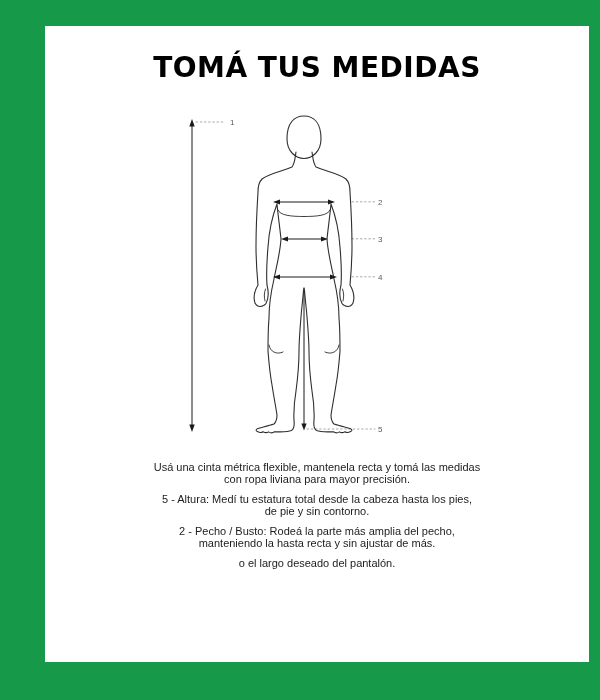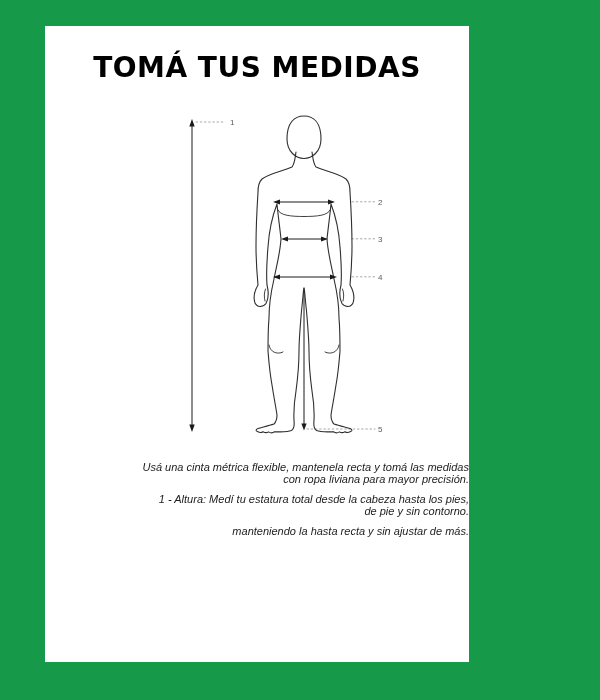--- a/index.html
+++ b/index.html
@@ -7,38 +7,38 @@
     --card-color:#ffffff;
     --text-color:#1c1c1c;
     --line-color:#2e2e2e;
     --arrow-color:#1a1a1a;
     --muted-color:#5a5a5a;
     --dotted-color:#a0a0a0;
   }
   html,body{margin:0;padding:0;}
   body{width:600px;height:700px;font-family:"Liberation Sans",sans-serif;}
   .frame{position:relative;width:600px;height:700px;background:var(--frame-color);overflow:hidden;}
-  .card{position:absolute;left:45px;top:26px;width:424px;height:636px;background:var(--card-color);}
+  .card{position:absolute;left:45px;top:26px;width:544px;height:636px;background:var(--card-color);}
   .title{
     position:absolute;top:27px;left:0;right:0;margin:0;
     text-align:center;color:#000;
     font-family:"DejaVu Sans",sans-serif;font-weight:bold;
     font-size:28px;line-height:30px;letter-spacing:.5px;
   }
   .diagram{position:absolute;left:120px;top:82px;width:235px;height:350px;}
   .diagram path, .diagram line{fill:none;stroke:var(--line-color);stroke-width:1.1;stroke-linecap:round;stroke-linejoin:round;}
   .diagram .measure{stroke:var(--arrow-color);stroke-width:1;}
   .diagram .head-arrow{fill:var(--arrow-color);stroke:none;}
   .diagram .dotted{stroke:var(--dotted-color);stroke-width:0.9;stroke-dasharray:1.6 2.6;}
   .diagram .detail{stroke-width:0.9;}
   .diagram text{font-family:"Liberation Sans",sans-serif;font-size:8px;fill:var(--muted-color);stroke:none;}
   .text-block{
     position:absolute;top:435px;left:0;right:0;
-    text-align:right;color:var(--text-color);
-    font-size:11px;line-height:12px;font-style:italic;
+    text-align:center;color:var(--text-color);
+    font-size:11px;line-height:12px;
   }
   .text-block p{margin:0 0 8px 0;}
   .t-line{display:block;}
   .t-line:empty{display:none;}
 </style>
 </head>
 <body>
 
 <div class="frame">
   <div class="card">
@@ -168,26 +168,28 @@
         <text x="213" y="323.8">5</text>
       </g>
     </svg>
 
     <div class="text-block">
       <p>
         <span class="t-line">Usá una cinta métrica flexible, mantenela recta y tomá las medidas</span>
         <span class="t-line">con ropa liviana para mayor precisión.</span>
       </p>
       <p>
-        <span class="t-line">1 - Altura: Medí tu estatura total desde la cabeza hasta los pies,</span>
+        <span class="t-line">5 - Altura: Medí tu estatura total desde la cabeza hasta los pies,</span>
         <span class="t-line">de pie y sin contorno.</span>
       </p>
       <p>
+        <span class="t-line">2 - Pecho / Busto: Rodeá la parte más amplia del pecho,</span>
         <span class="t-line">manteniendo la hasta recta y sin ajustar de más.</span>
       </p>
       <p>
       </p>
       <p>
+        <span class="t-line">o el largo deseado del pantalón.</span>
       </p>
     </div>
 
   </div>
 </div>
 
 </body></html>

